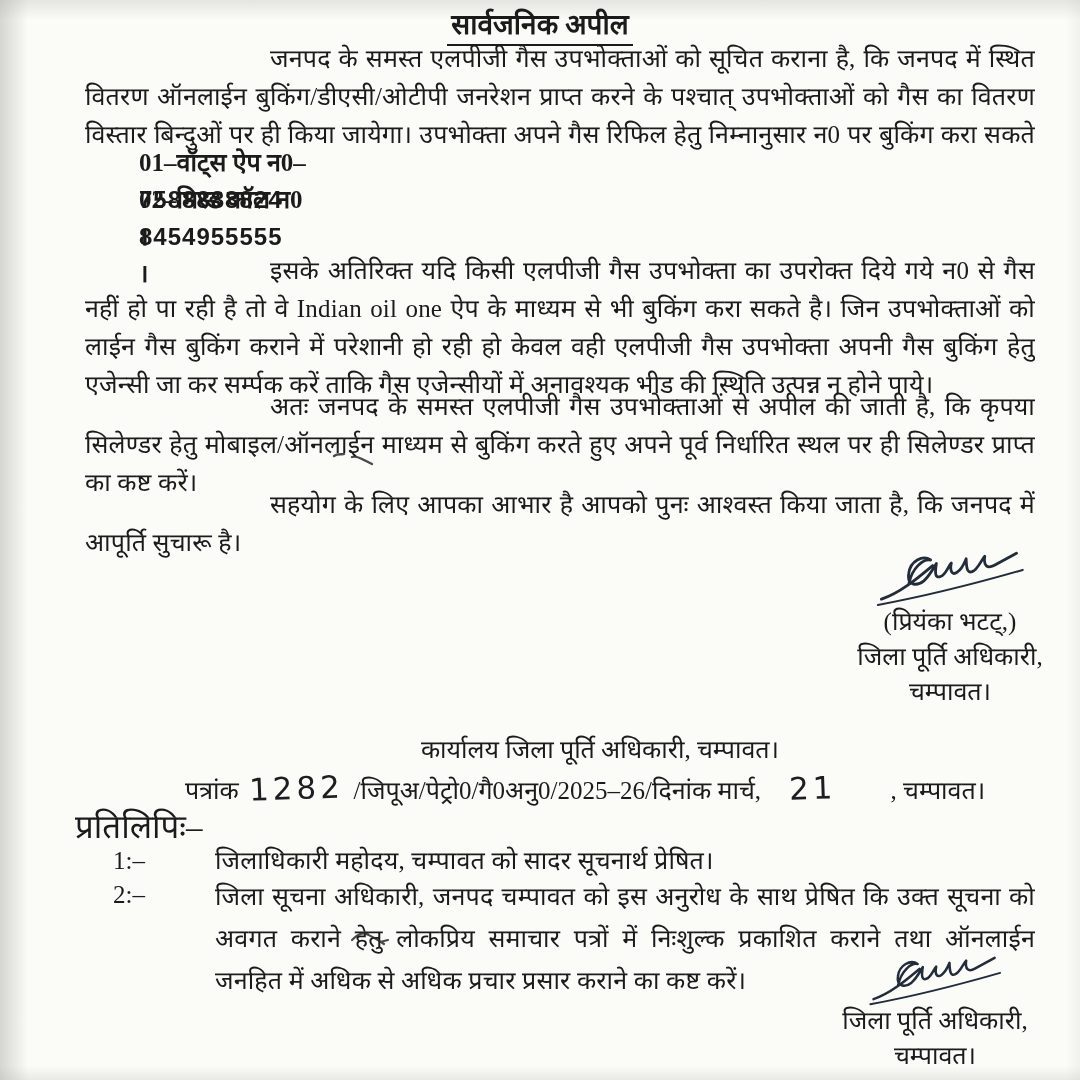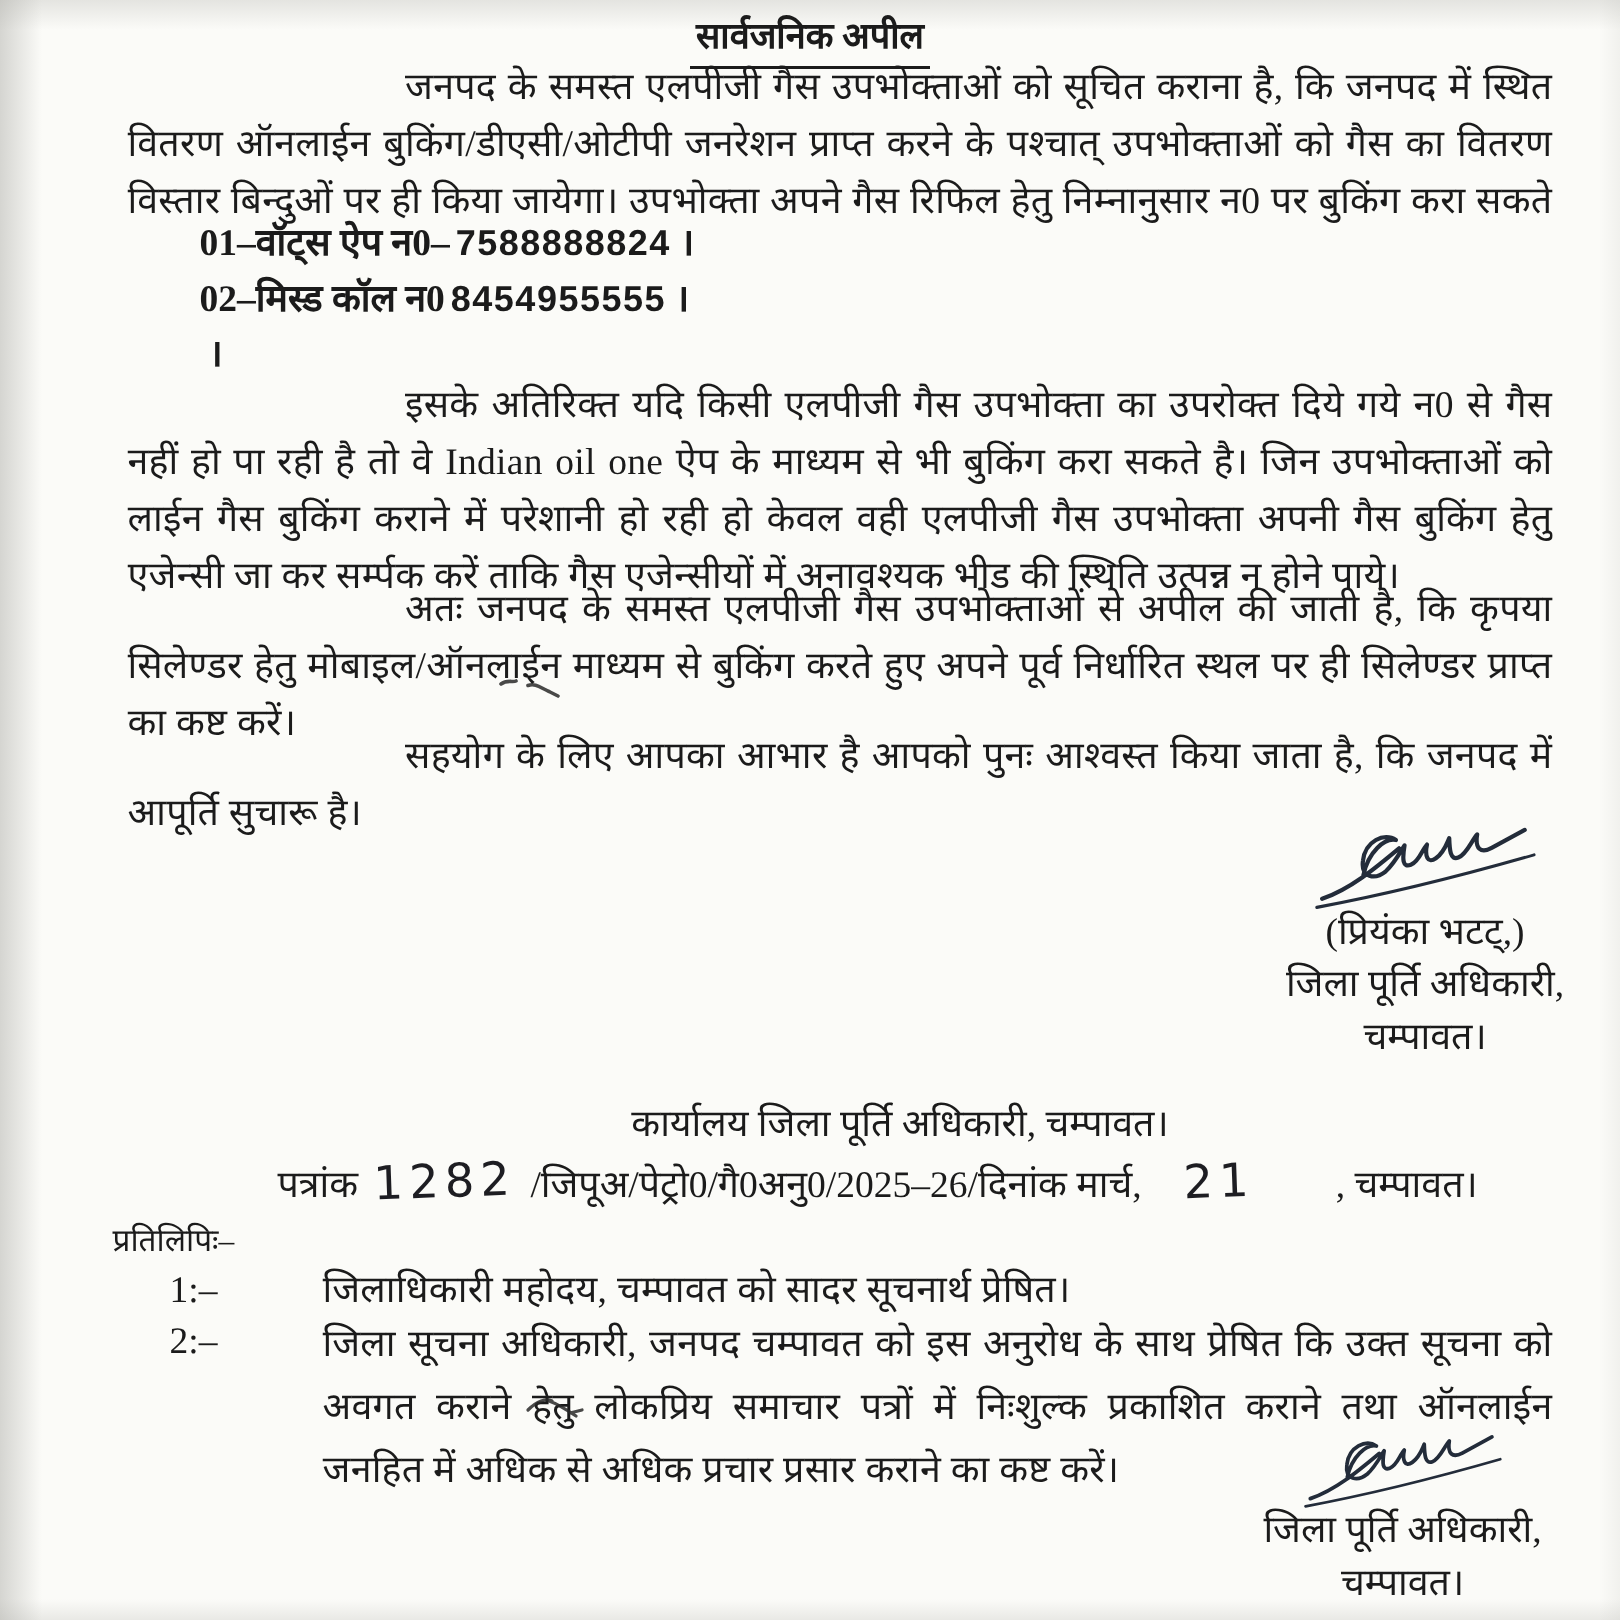--- a/index.html
+++ b/index.html
@@ -25,50 +25,50 @@
   .line{
     position:relative;height:38px;line-height:38px;overflow:hidden;
     font-size:25px;letter-spacing:.2px;white-space:normal;
   }
   .just{text-align:justify;}
   .just::after{content:"";display:inline-block;width:100%;height:0;}
   .ind{text-indent:185px;}
   .block{width:950px;}
 
   .title{
-    font-size:24px;font-weight:bold;line-height:34px;
+    font-size:28px;font-weight:bold;line-height:34px;
     border-bottom:2px solid #1b1b1b;padding:0 4px 2px 4px;
     display:inline-block;
   }
   .title-wrap{left:0;top:8px;width:1080px;text-align:center;}
 
   .phone-row{
     display:flex;align-items:baseline;height:37px;line-height:37px;
-    font-size:25px;font-weight:bold;
+    font-size:25px;font-weight:bold;flex-direction:column;
   }
   .phone-num{
     font-family:"Liberation Sans","DejaVu Sans",sans-serif;
     font-size:24px;font-weight:bold;margin-left:4px;letter-spacing:1px;
   }
   .danda{margin-left:6px;font-weight:bold;}
 
   .sig-block{text-align:center;line-height:35px;font-size:25px;}
   .sig-svg{display:block;margin:0 auto -4px auto;transform:rotate(-2deg);}
   .sig-stroke{stroke:#232c3a;fill:none;stroke-linecap:round;stroke-linejoin:round;}
 
   .office-line{left:160px;top:733px;width:880px;text-align:center;font-size:25px;line-height:34px;}
   .ref-line{left:185px;top:765px;display:flex;align-items:baseline;font-size:25px;line-height:46px;white-space:nowrap;}
   .handwritten{
     font-family:"DejaVu Sans",sans-serif;font-size:31px;font-weight:400;
     letter-spacing:4px;color:#1d1d22;transform:rotate(-2deg);display:inline-block;
     margin:0 10px;
   }
   .hw-day{margin-left:28px;margin-right:54px;}
 
-  .copies-label{left:75px;top:810px;font-size:21px;line-height:34px;}
+  .copies-label{left:75px;top:810px;font-size:33px;line-height:34px;}
   .copy-num{font-size:25px;line-height:38px;}
   .copy-text{font-size:25px;}
   .copy2 .line{height:42px;line-height:42px;}
 
   .smudge{opacity:.85;}
 </style>
 </head>
 <body>
 
 <div class="page">

